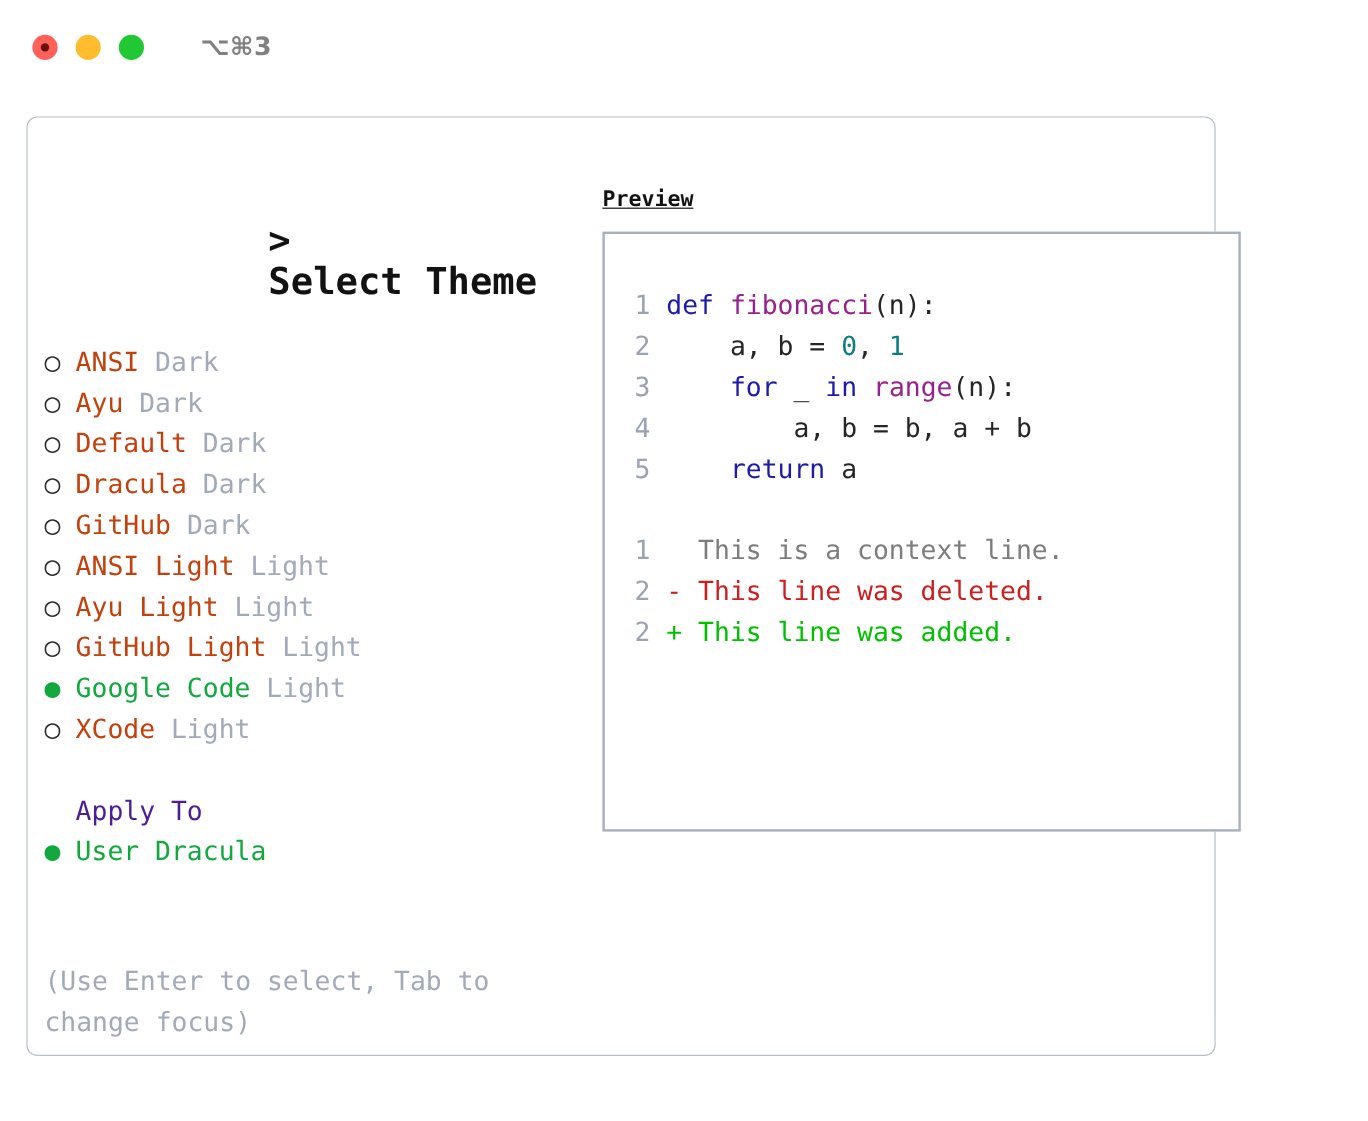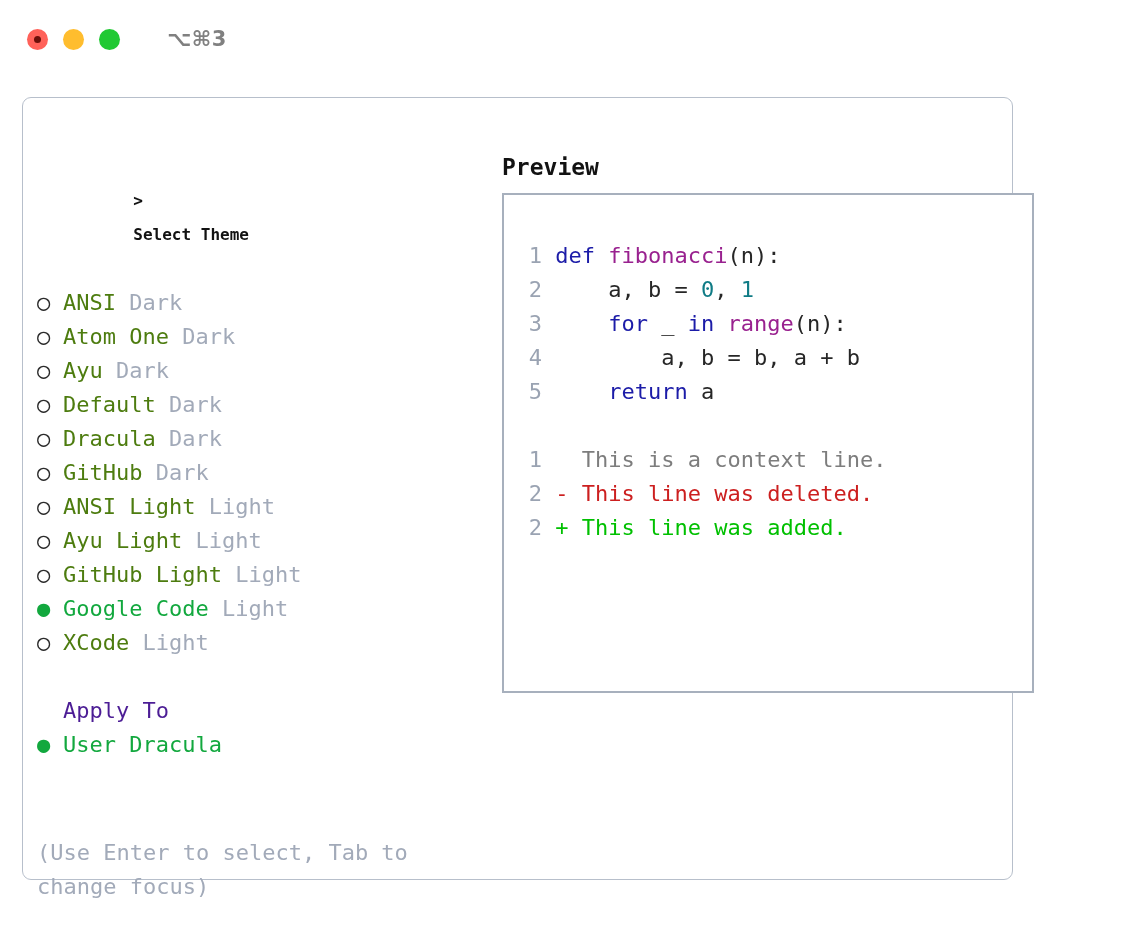--- a/index.html
+++ b/index.html
@@ -92,42 +92,42 @@
 
   
   .left-col {
     position: absolute;
     left: 14px;
     top: 52px;
     width: 460px;
   }
 
   .section-title {
-    font-size: 16px;
+    font-size: 31px;
     font-weight: bold;
     color: #121212;
     line-height: 34px;
     white-space: pre;
   }
   .section-title .caret { color: #121212; }
 
   .opt-row {
     font-size: 22px;
     line-height: 34px;
     color: #2b2b2b;
     white-space: pre;
     display: block;
   }
   .marker {
     display: inline-block;
     width: 26px;
     color: #2b2b2b;
   }
   .marker.selected { color: #12a83e; }
-  .opt-label { color: #4d7c0f; }
+  .opt-label { color: #c2410c; }
   .opt-row.selected .opt-label { color: #12a83e; }
   .opt-cat { color: #a2aab9; }
 
   .apply-title {
     font-size: 22px;
     line-height: 34px;
     color: #4c1d95;
     white-space: pre;
     padding-left: 26px;
   }
@@ -145,24 +145,25 @@
   }
 
   
   .right-col {
     position: absolute;
     left: 479px;
     top: 52px;
     width: 500px;
   }
   .preview-title {
-    font-size: 23px;
+    font-size: 18px;
     font-weight: bold;
     color: #121212;
     line-height: 34px;
+    text-decoration: underline;
   }
   .preview-box {
     margin-top: 9px;
     width: 532px;
     height: 500px;
     border: 2px solid #a7b0bd;
     box-sizing: border-box;
     background: #ffffff;
     position: relative;
   }
@@ -209,21 +210,20 @@
 
       <div class="left-col">
 
         <div class="section-title">
           <span class="caret">&gt;</span>
           <span>Select Theme</span>
         </div>
 
         <div id="theme-list">
             <div class="opt-row"><span class="marker">○</span><span class="opt-label">ANSI</span><span class="opt-cat"> Dark</span></div>
-            <div class="opt-row"><span class="marker">○</span><span class="opt-label">Atom One</span><span class="opt-cat"> Dark</span></div>
             <div class="opt-row"><span class="marker">○</span><span class="opt-label">Ayu</span><span class="opt-cat"> Dark</span></div>
             <div class="opt-row"><span class="marker">○</span><span class="opt-label">Default</span><span class="opt-cat"> Dark</span></div>
             <div class="opt-row"><span class="marker">○</span><span class="opt-label">Dracula</span><span class="opt-cat"> Dark</span></div>
             <div class="opt-row"><span class="marker">○</span><span class="opt-label">GitHub</span><span class="opt-cat"> Dark</span></div>
             <div class="opt-row"><span class="marker">○</span><span class="opt-label">ANSI Light</span><span class="opt-cat"> Light</span></div>
             <div class="opt-row"><span class="marker">○</span><span class="opt-label">Ayu Light</span><span class="opt-cat"> Light</span></div>
             <div class="opt-row"><span class="marker">○</span><span class="opt-label">GitHub Light</span><span class="opt-cat"> Light</span></div>
             <div class="opt-row selected"><span class="marker selected">●</span><span class="opt-label">Google Code</span><span class="opt-cat"> Light</span></div>
             <div class="opt-row"><span class="marker">○</span><span class="opt-label">XCode</span><span class="opt-cat"> Light</span></div>
           </div>

